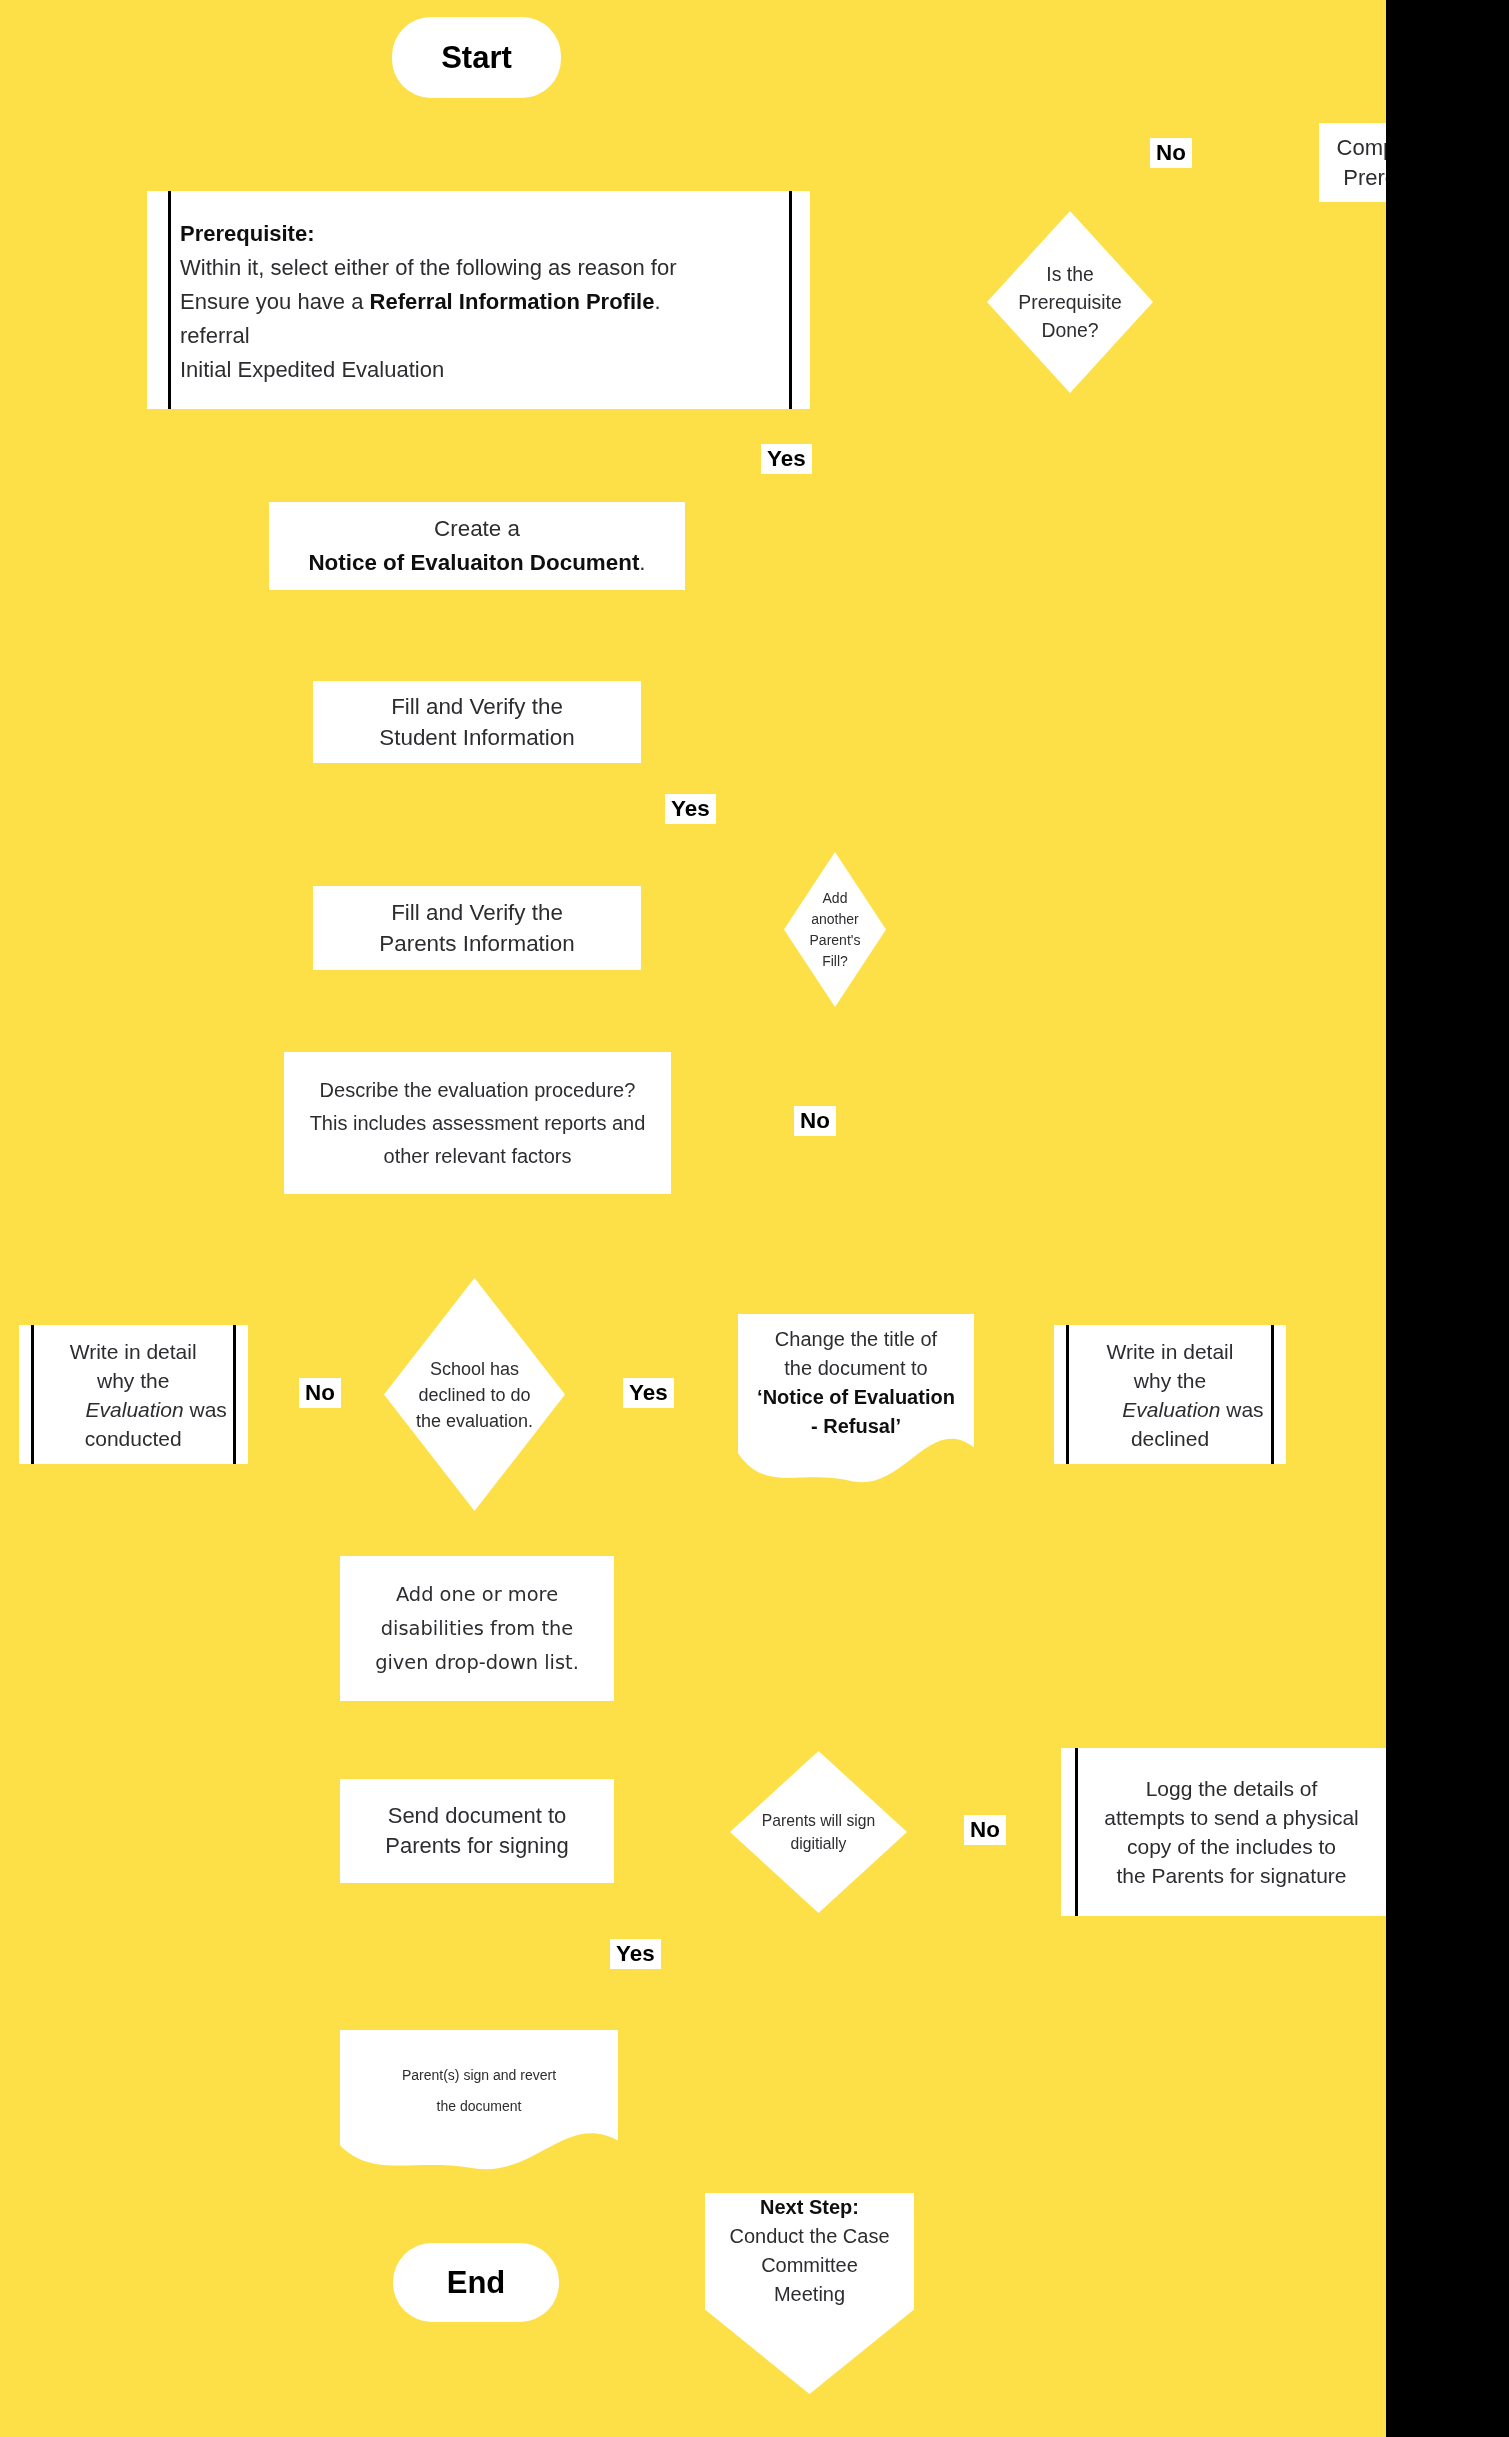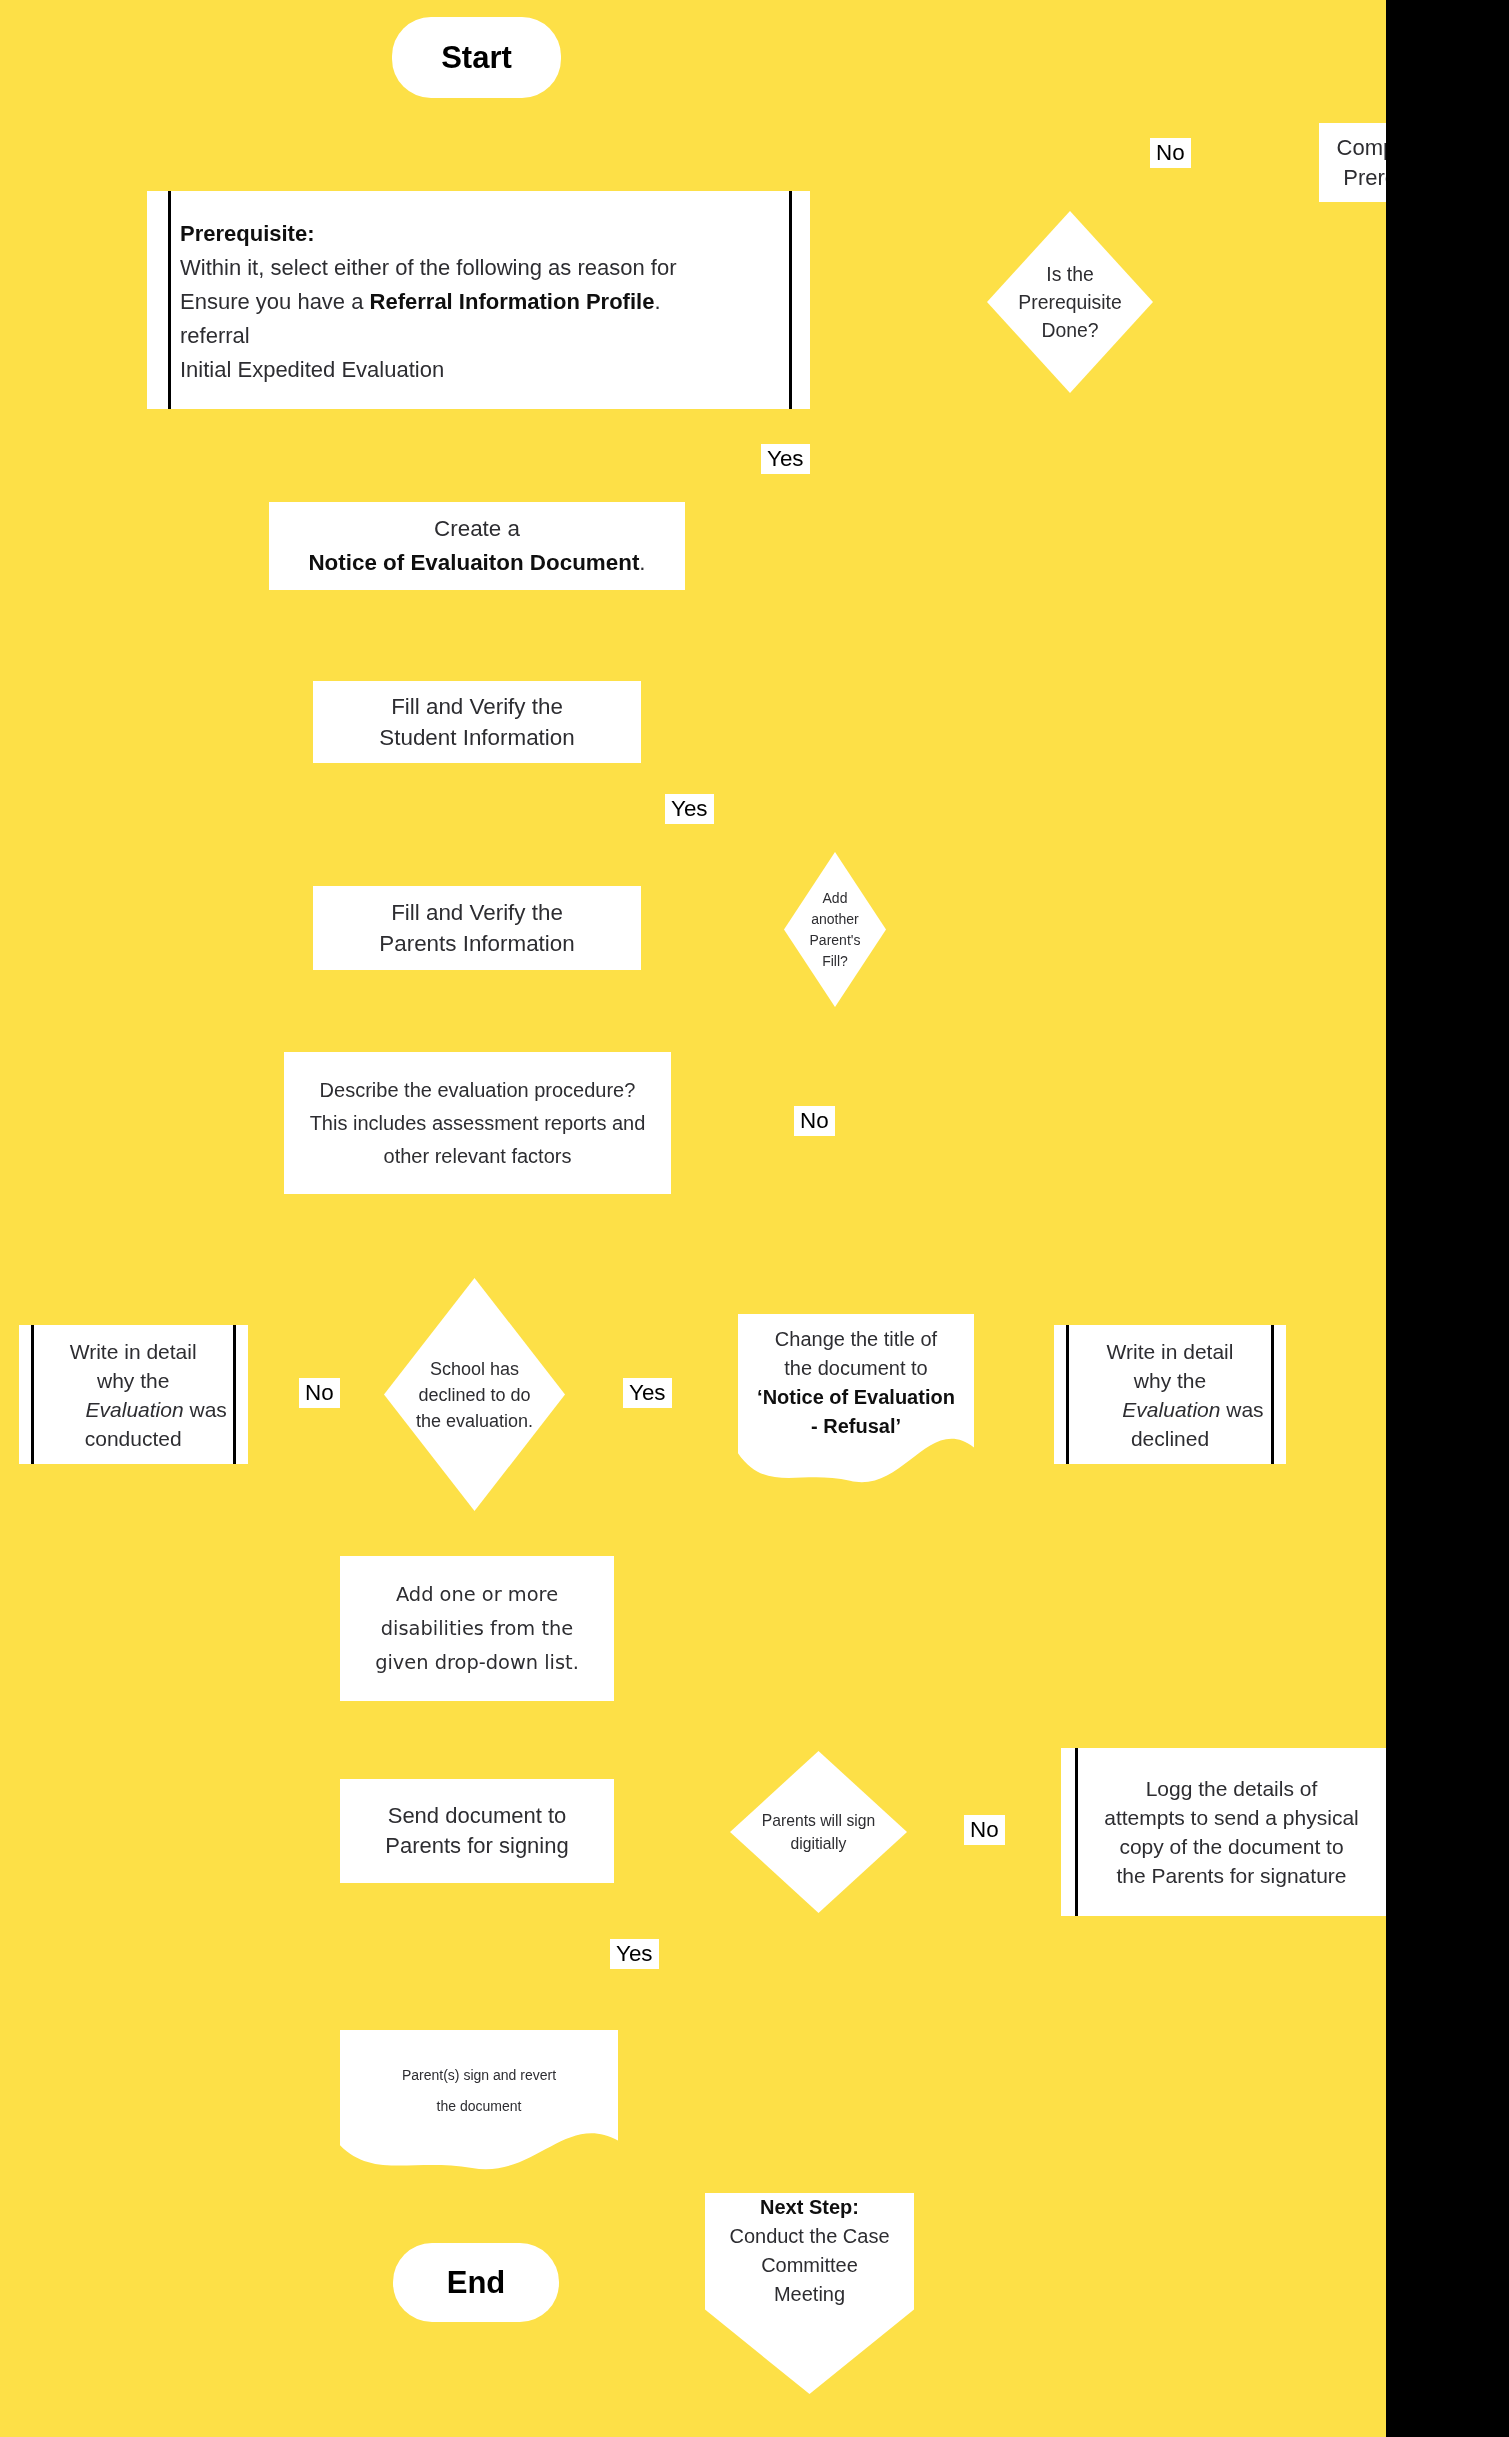--- a/index.html
+++ b/index.html
@@ -10,21 +10,21 @@
   .txt{width:100%;}
   .txt .ln{white-space:pre-wrap;}
   .oval{border-radius:39px;}
   .oval .ln{font-weight:bold;color:#000;}
   .diamond{clip-path:polygon(50% 0,100% 50%,50% 100%,0 50%);}
   .predef .bar{position:absolute;top:0;bottom:0;width:3px;background:#000;}
   .docshape{background:transparent;}
   .docshape svg{position:absolute;left:0;top:0;width:100%;height:100%;}
   .docshape .txt{position:relative;z-index:1;}
   .pent{clip-path:polygon(0 0,100% 0,100% 58%,50% 100%,0 58%);align-items:flex-start;}
-  .lbl{position:absolute;background:#fff;color:#000;font-weight:normal;font-size:22.4px;
+  .lbl{position:absolute;background:#fff;color:#000;font-weight:bold;font-size:22.4px;
        line-height:1.15;padding:2.2px 6px;}
   .b{font-weight:bold;color:#0f0f0f;}
   .i{font-style:italic;margin-left:46px;}
   .left-align{justify-content:center;text-align:left;}
 </style>
 </head>
 <body>
 
 <div id="canvas">
 
@@ -176,21 +176,21 @@
   </div>
 
   <span class="lbl" style="left:964px;top:1815px;">No</span>
 
   <div class="shape predef" style="left:1061px;top:1748px;width:341px;height:168px;font-size:21px;line-height:29px;">
     <span class="bar" style="left:13.5px;"></span>
     <span class="bar" style="right:13.5px;"></span>
     <div class="txt">
       <div class="ln">Logg the details of</div>
       <div class="ln">attempts to send a physical</div>
-      <div class="ln">copy of the document to</div>
+      <div class="ln">copy of the includes to</div>
       <div class="ln">the Parents for signature</div>
     </div>
   </div>
 
   <span class="lbl" style="left:610px;top:1939px;">Yes</span>
 
   <div class="shape docshape" style="left:340px;top:2030px;width:278px;height:144px;font-size:14px;line-height:31px;align-items:flex-start;">
     <svg viewBox="0 0 200 120" preserveAspectRatio="none">
       <path d="M0,0 H200 V92 C162,68 140,124 95,115 C52,107 24,124 0,96 Z" fill="#ffffff"></path>
     </svg>

